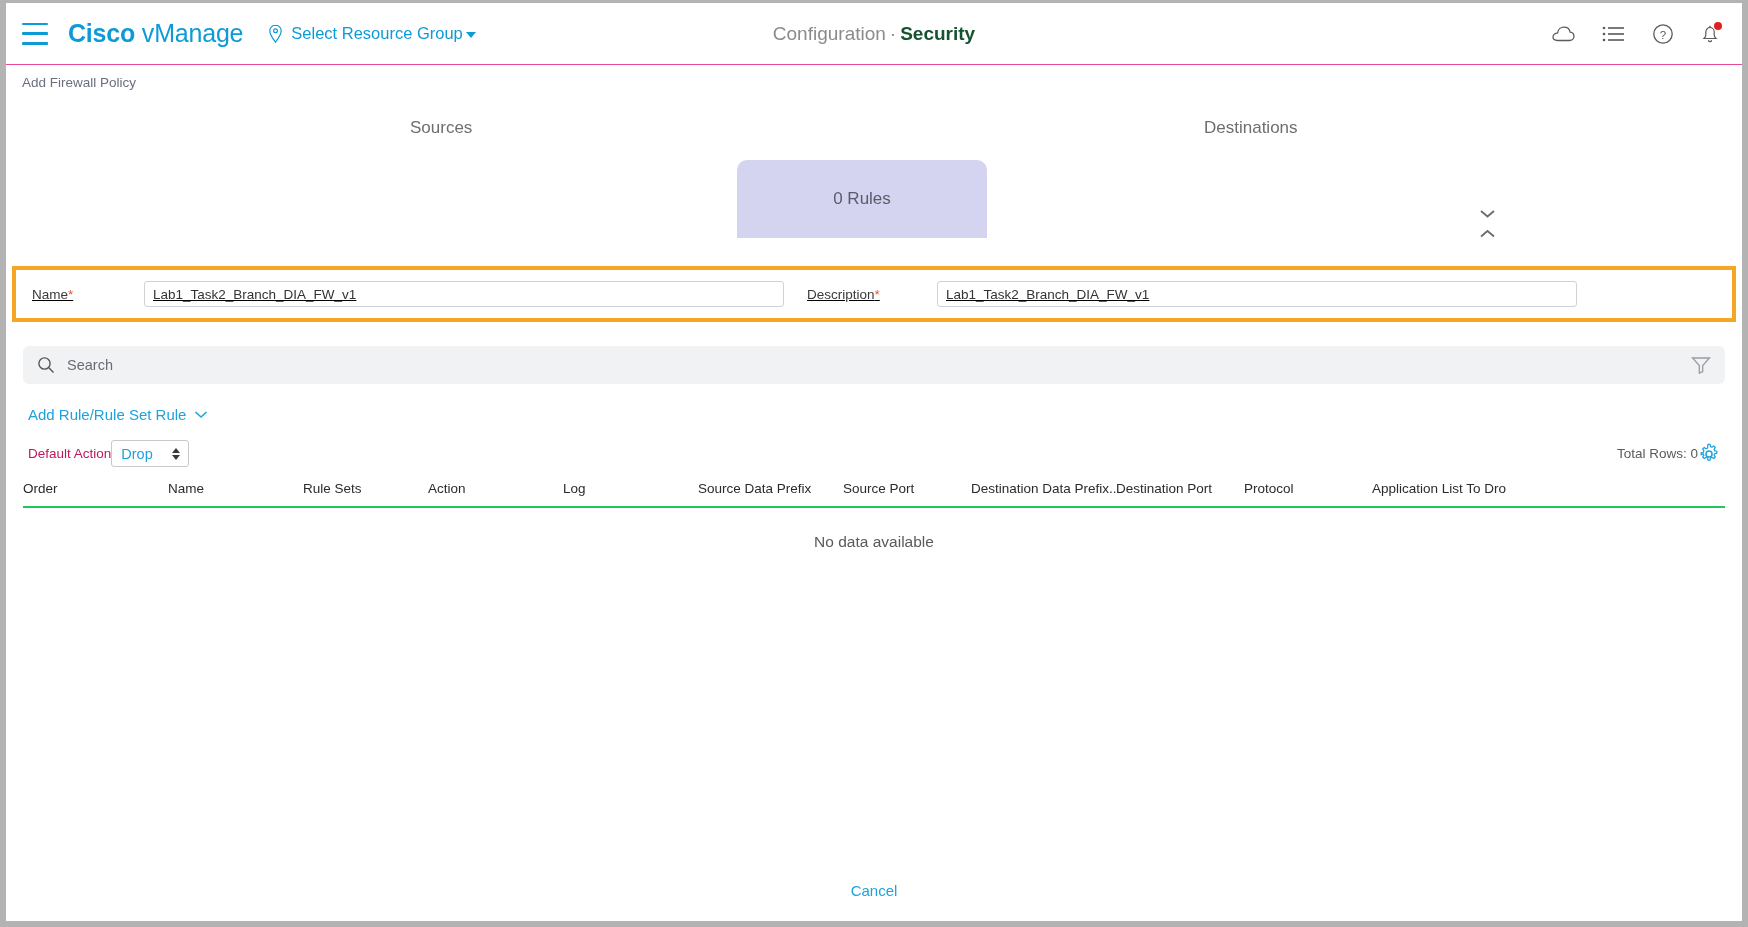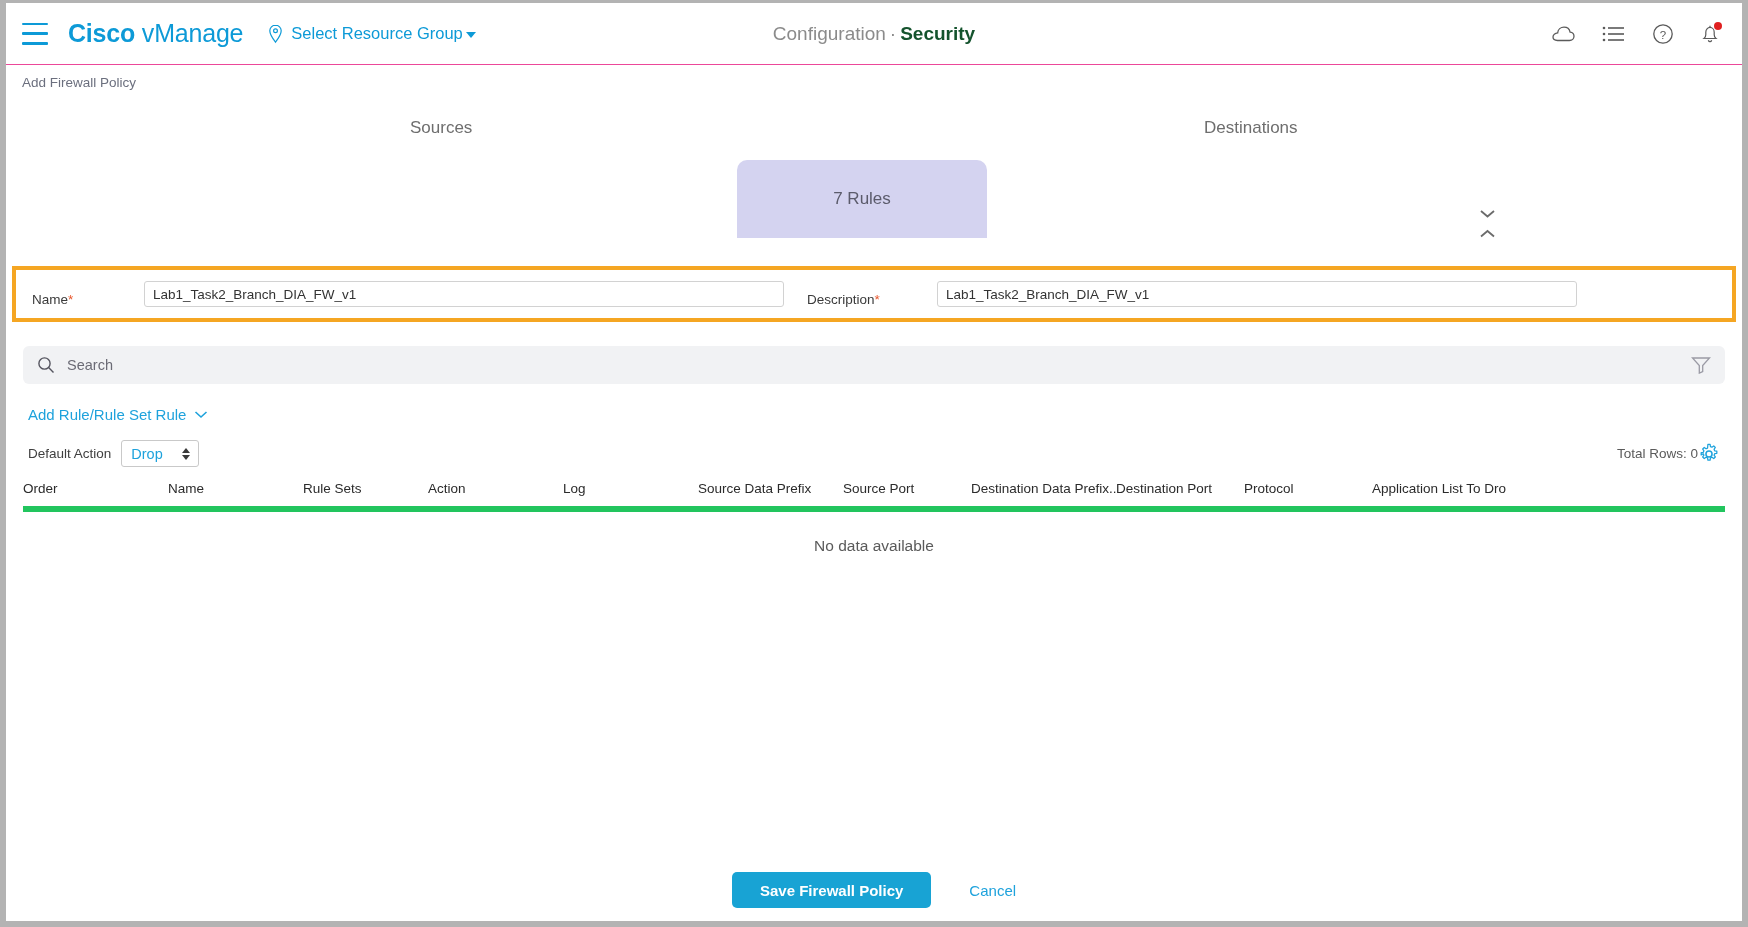--- a/index.html
+++ b/index.html
@@ -132,21 +132,21 @@
 
   
   .name-row {
     margin: 20px 6px 0 6px;
     border: 4px solid #f5a623;
     height: 56px;
     display: flex;
     align-items: center;
     background: #fff;
   }
-  .field-group { display: flex; align-items: flex-end; }
+  .field-group { display: flex; align-items: center; text-decoration: underline; }
   .field-label {
     font-size: 13.5px;
     color: #3a3a3a;
     white-space: nowrap;
   }
   .req { color: #e8562c; }
   .text-input {
     height: 26px;
     border: 1px solid #d2d2d2;
     border-radius: 3px;
@@ -196,22 +196,22 @@
   .addrule-row .chev { margin-left: 8px; display: flex; }
 
   .action-row {
     margin-top: 16px;
     padding: 0 22px;
     display: flex; align-items: center;
     position: relative;
   }
   .default-action-label {
     font-size: 13.5px;
-    color: #404040;
-    margin-right: 10px;
+    color: #be185d;
+    margin-right: 0;
   }
   .select-wrap {
     position: relative;
     width: 78px; height: 27px;
     border: 1px solid #c9c9c9;
     border-radius: 3px;
     background: #fff;
     display: flex; align-items: center;
     padding-left: 9px;
     cursor: pointer;
@@ -246,21 +246,21 @@
   table { width: 100%; border-collapse: collapse; table-layout: fixed; }
   thead th {
     text-align: left;
     font-size: 13.5px;
     font-weight: normal;
     color: #2b2b2b;
     padding: 0 0 10px 0;
     white-space: nowrap;
     overflow: hidden;
   }
-  thead tr { border-bottom: 6px solid #22c55e; }
+  thead tr { border-bottom: 2px solid #22c55e; }
   .no-data {
     text-align: center;
     font-size: 15.5px;
     color: #5a5a5a;
     padding-top: 25px;
   }
 
   
   .footer {
     position: absolute;
@@ -354,21 +354,21 @@
       </span>
     </div>
   </div>
 
   
   <div class="breadcrumb">Add Firewall Policy</div>
 
   
   <div class="zone-area">
     <div class="zone-label zone-sources">Sources</div>
-    <div class="rules-box">7 Rules</div>
+    <div class="rules-box">0 Rules</div>
     <div class="zone-label zone-dest">Destinations</div>
     <div class="collapse-ctrl">
       <span>
         <svg width="17" height="9" viewBox="0 0 17 9">
             <polyline points="2,2 8.5,7.5 15,2" fill="none" stroke="#6b6b6b" stroke-width="1.8"></polyline>
           </svg>
       </span>
       <span>
         <svg width="17" height="9" viewBox="0 0 17 9">
             <polyline points="2,7.5 8.5,2 15,7.5" fill="none" stroke="#6b6b6b" stroke-width="1.8"></polyline>
@@ -458,17 +458,16 @@
       <tbody>
         <tr>
           <td class="no-data" colspan="11">No data available</td>
         </tr>
       </tbody>
     </table>
   </div>
 
   
   <div class="footer">
-    <button class="btn-primary">Save Firewall Policy</button>
     <button class="btn-link">Cancel</button>
   </div>
 
 </div>
 
 </body></html>

